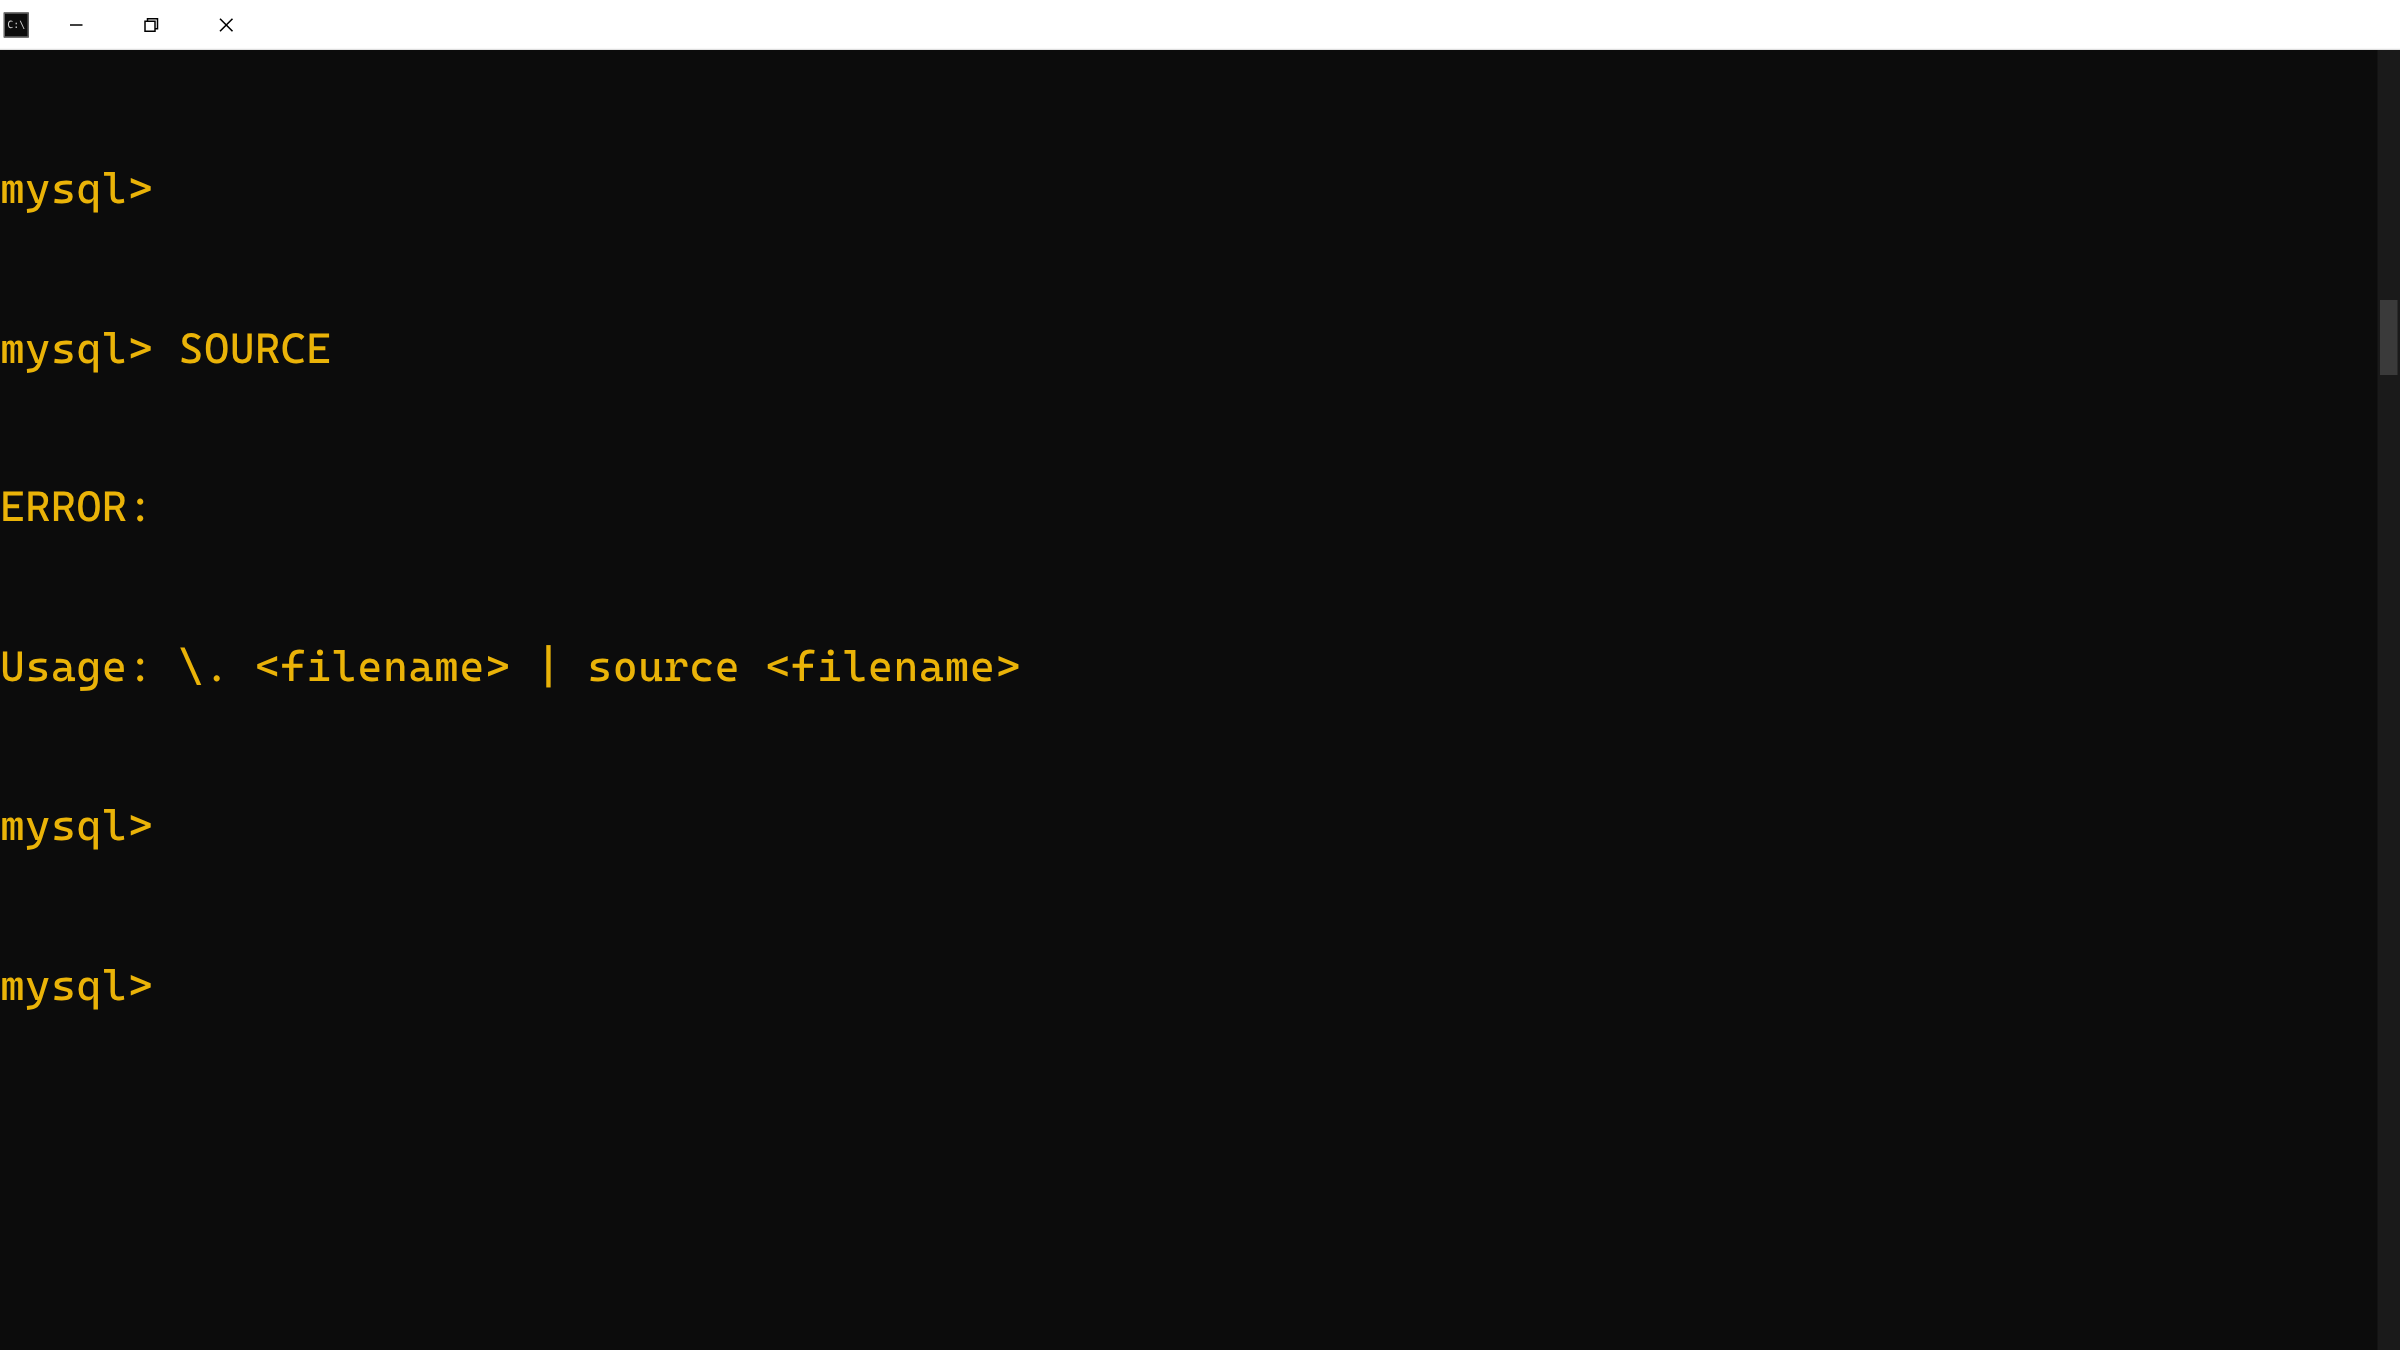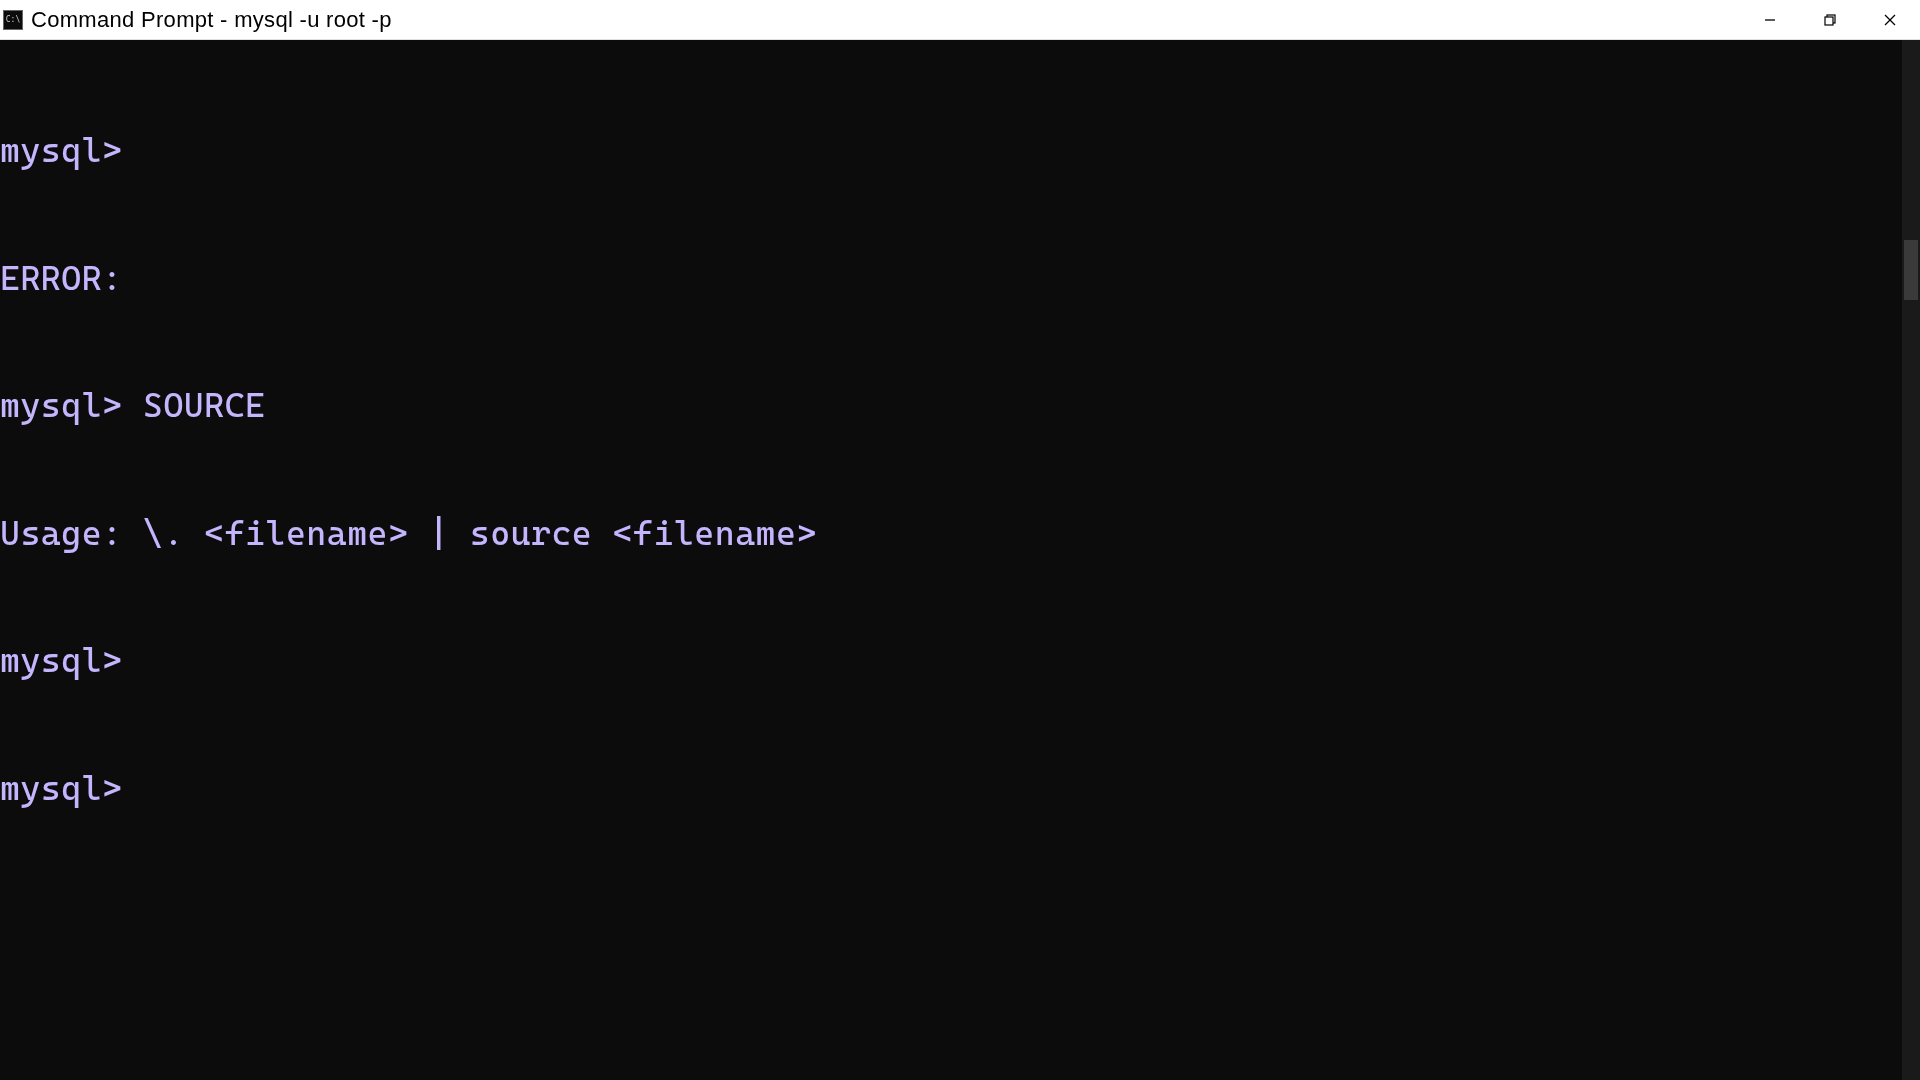--- a/index.html
+++ b/index.html
@@ -70,21 +70,21 @@
       flex: 1;
       background: #0c0c0c;
       position: relative;
       overflow: hidden;
     }
     .terminal-content {
       padding: 4px 0 0 0;
       font-family: "Consolas", "Cascadia Mono", monospace;
       font-size: 34px;
       line-height: 1.25;
-      color: #c4b5fd;
+      color: #eab308;
       white-space: pre;
       letter-spacing: 0.5px;
     }
     .terminal-line {
       display: block;
     }
     .scrollbar-track {
       position: absolute;
       right: 0;
       top: 0;
@@ -101,21 +101,20 @@
       background: #3a3a3a;
       border-radius: 0;
     }
   </style>
 </head>
 <body>
 
 <div class="window">
   <div class="titlebar">
     <div class="app-icon">C:\</div>
-    <div class="title-text">Command Prompt - mysql  -u root -p</div>
     <div class="window-controls">
       <div class="win-btn">
         <svg width="14" height="14" viewBox="0 0 14 14">
           <line x1="2" y1="7" x2="12" y2="7" stroke-width="1.3"></line>
         </svg>
       </div>
       <div class="win-btn">
         <svg width="14" height="14" viewBox="0 0 14 14">
           <rect x="4" y="2" width="8" height="8" stroke-width="1.2"></rect>
           <rect x="2" y="4" width="8" height="8" stroke-width="1.2" fill="#fff"></rect>
@@ -126,22 +125,22 @@
           <line x1="2" y1="2" x2="12" y2="12" stroke-width="1.3"></line>
           <line x1="12" y1="2" x2="2" y2="12" stroke-width="1.3"></line>
         </svg>
       </div>
     </div>
   </div>
 
   <div class="terminal-body">
     <div class="terminal-content">
       <span class="terminal-line">mysql&gt;</span>
+      <span class="terminal-line">mysql&gt; SOURCE</span>
       <span class="terminal-line">ERROR:</span>
-      <span class="terminal-line">mysql&gt; SOURCE</span>
       <span class="terminal-line">Usage: \. &lt;filename&gt; | source &lt;filename&gt;</span>
       <span class="terminal-line">mysql&gt;</span>
       <span class="terminal-line">mysql&gt;</span>
     </div>
     <div class="scrollbar-track">
       <div class="scrollbar-thumb"></div>
     </div>
   </div>
 </div>
 

